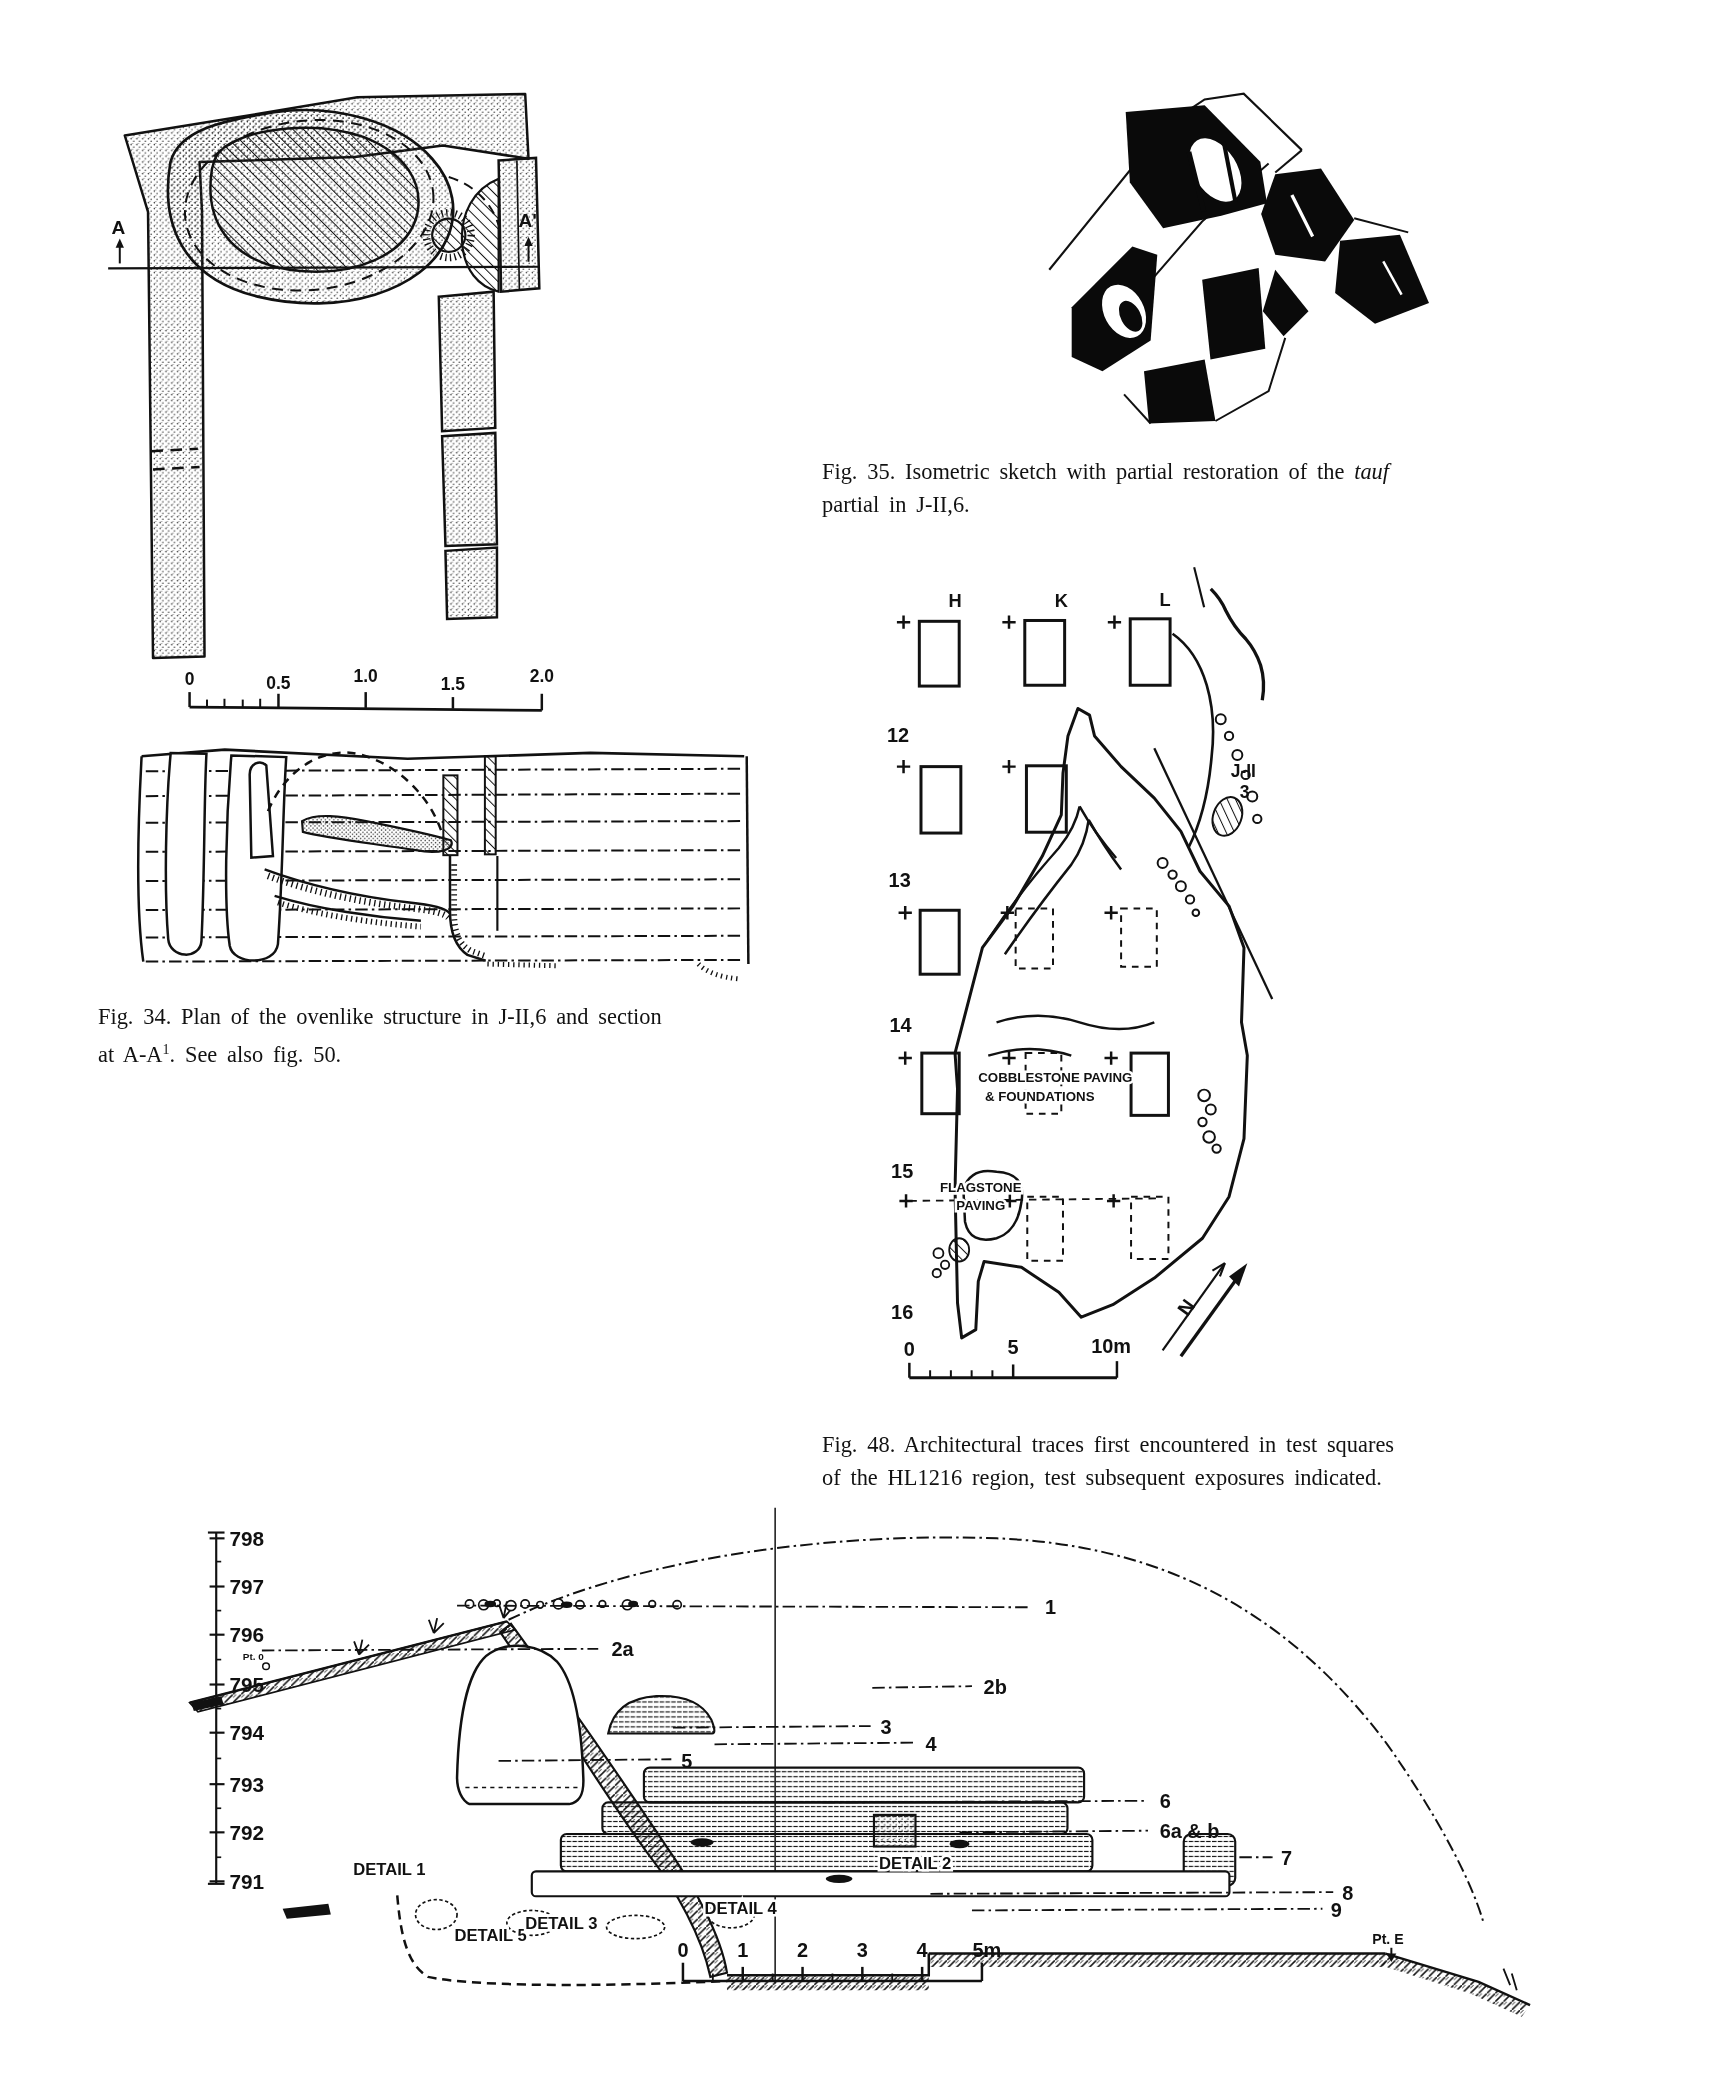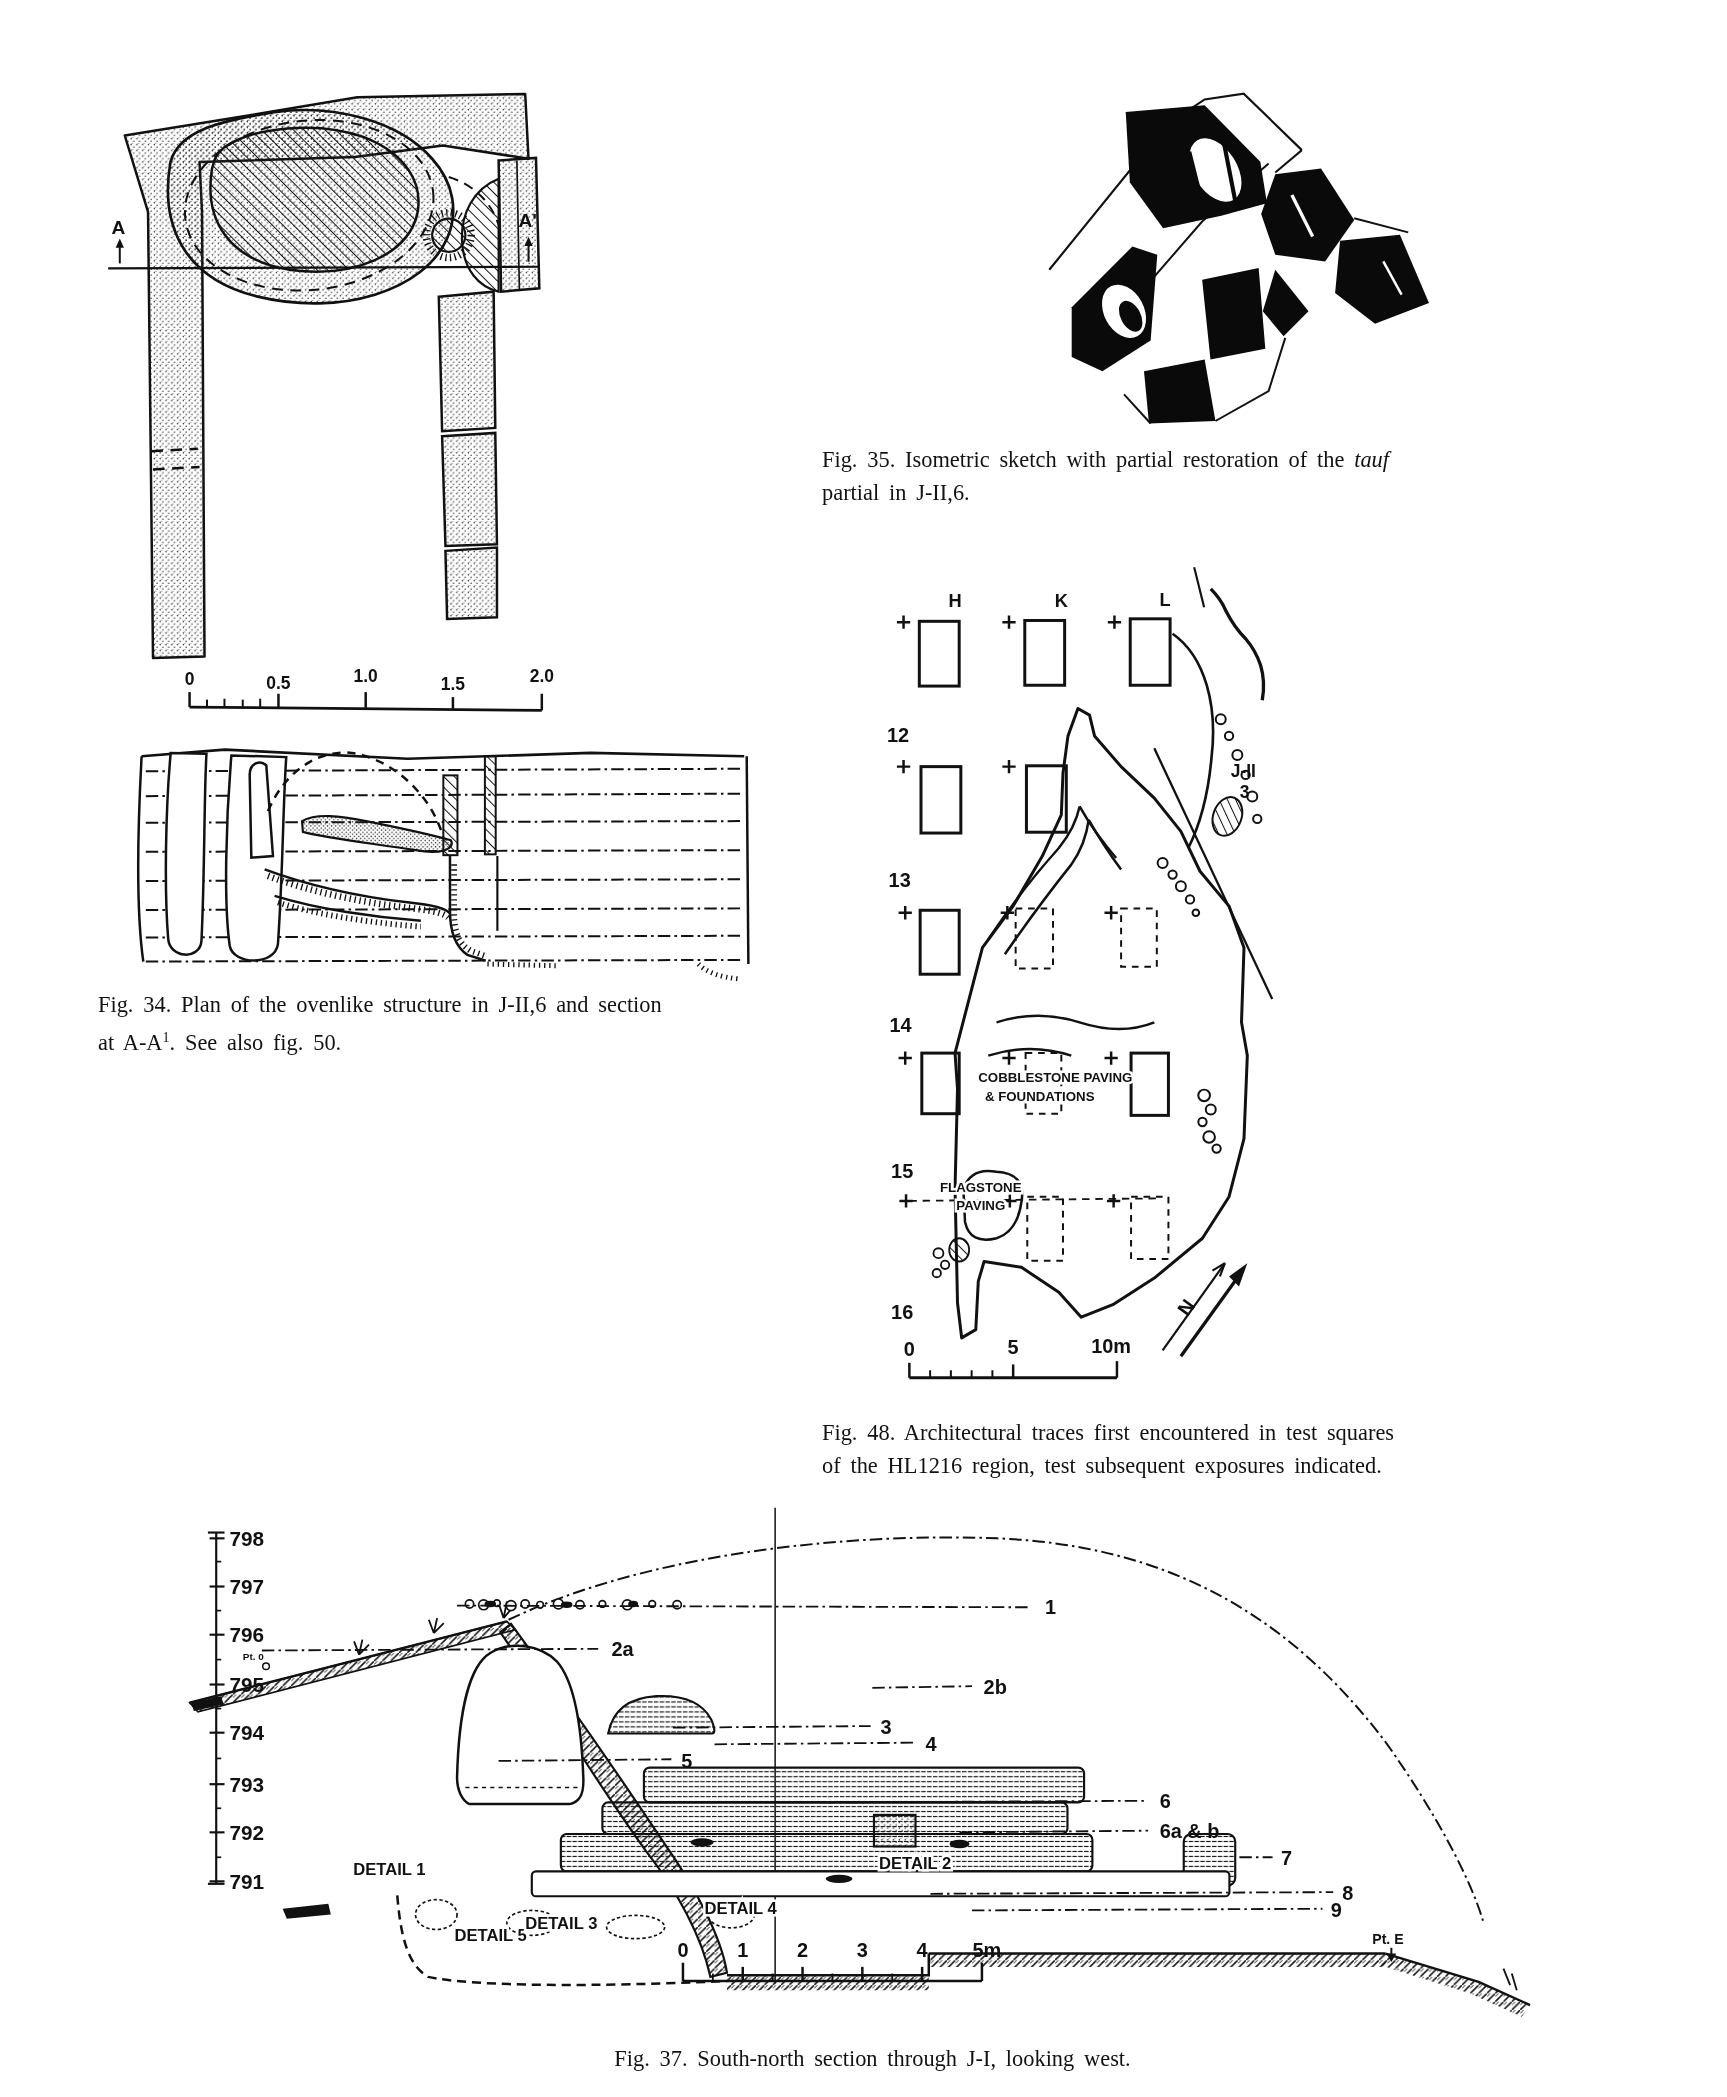--- a/index.html
+++ b/index.html
@@ -1,17 +1,17 @@
 <!DOCTYPE html>
 <html style="font-size:13.3px"><head>
 <meta charset="utf-8">
 <style>
   html,body{margin:0;padding:0;background:#ffffff;}
   #page{position:relative;width:1728px;height:2098px;background:#ffffff;overflow:hidden;}
-  .cap{position:absolute;font-family:"Liberation Serif",serif;font-size:22.4px;line-height:33px;color:#121212;word-spacing:4.2px;}
+  .cap{position:absolute;font-family:"Liberation Serif",serif;font-size:22.4px;line-height:33px;color:#121212;word-spacing:4.2px;margin-top:12px;}
   .cap sup{font-size:14px;}
   svg{position:absolute;overflow:visible;}
   svg text{font-family:"Liberation Sans",sans-serif;fill:#111;}
   .halo{paint-order:stroke;stroke:#fff;stroke-width:6px;}
   .ddot{stroke:#111;fill:none;stroke-dasharray:15 5 3 5;}
   .ln{stroke:#111;fill:none;}
 </style>
 </head>
 <body>
 
@@ -465,18 +465,15 @@
       <text x="602" y="556">0</text>
       <text x="674" y="556">1</text>
       <text x="746" y="556">2</text>
       <text x="818" y="556">3</text>
       <text x="890" y="556">4</text>
       <text x="968" y="556">5m</text>
     </g>
   </g>
 </svg>
 
-<div class="cap" style="left:399px;top:2042px;width:947px;text-align:center;">
-  <span>Fig. 37. South-north section through J-I, looking west.</span>
+
 </div>
 
-</div>
-
 
 </body></html>

